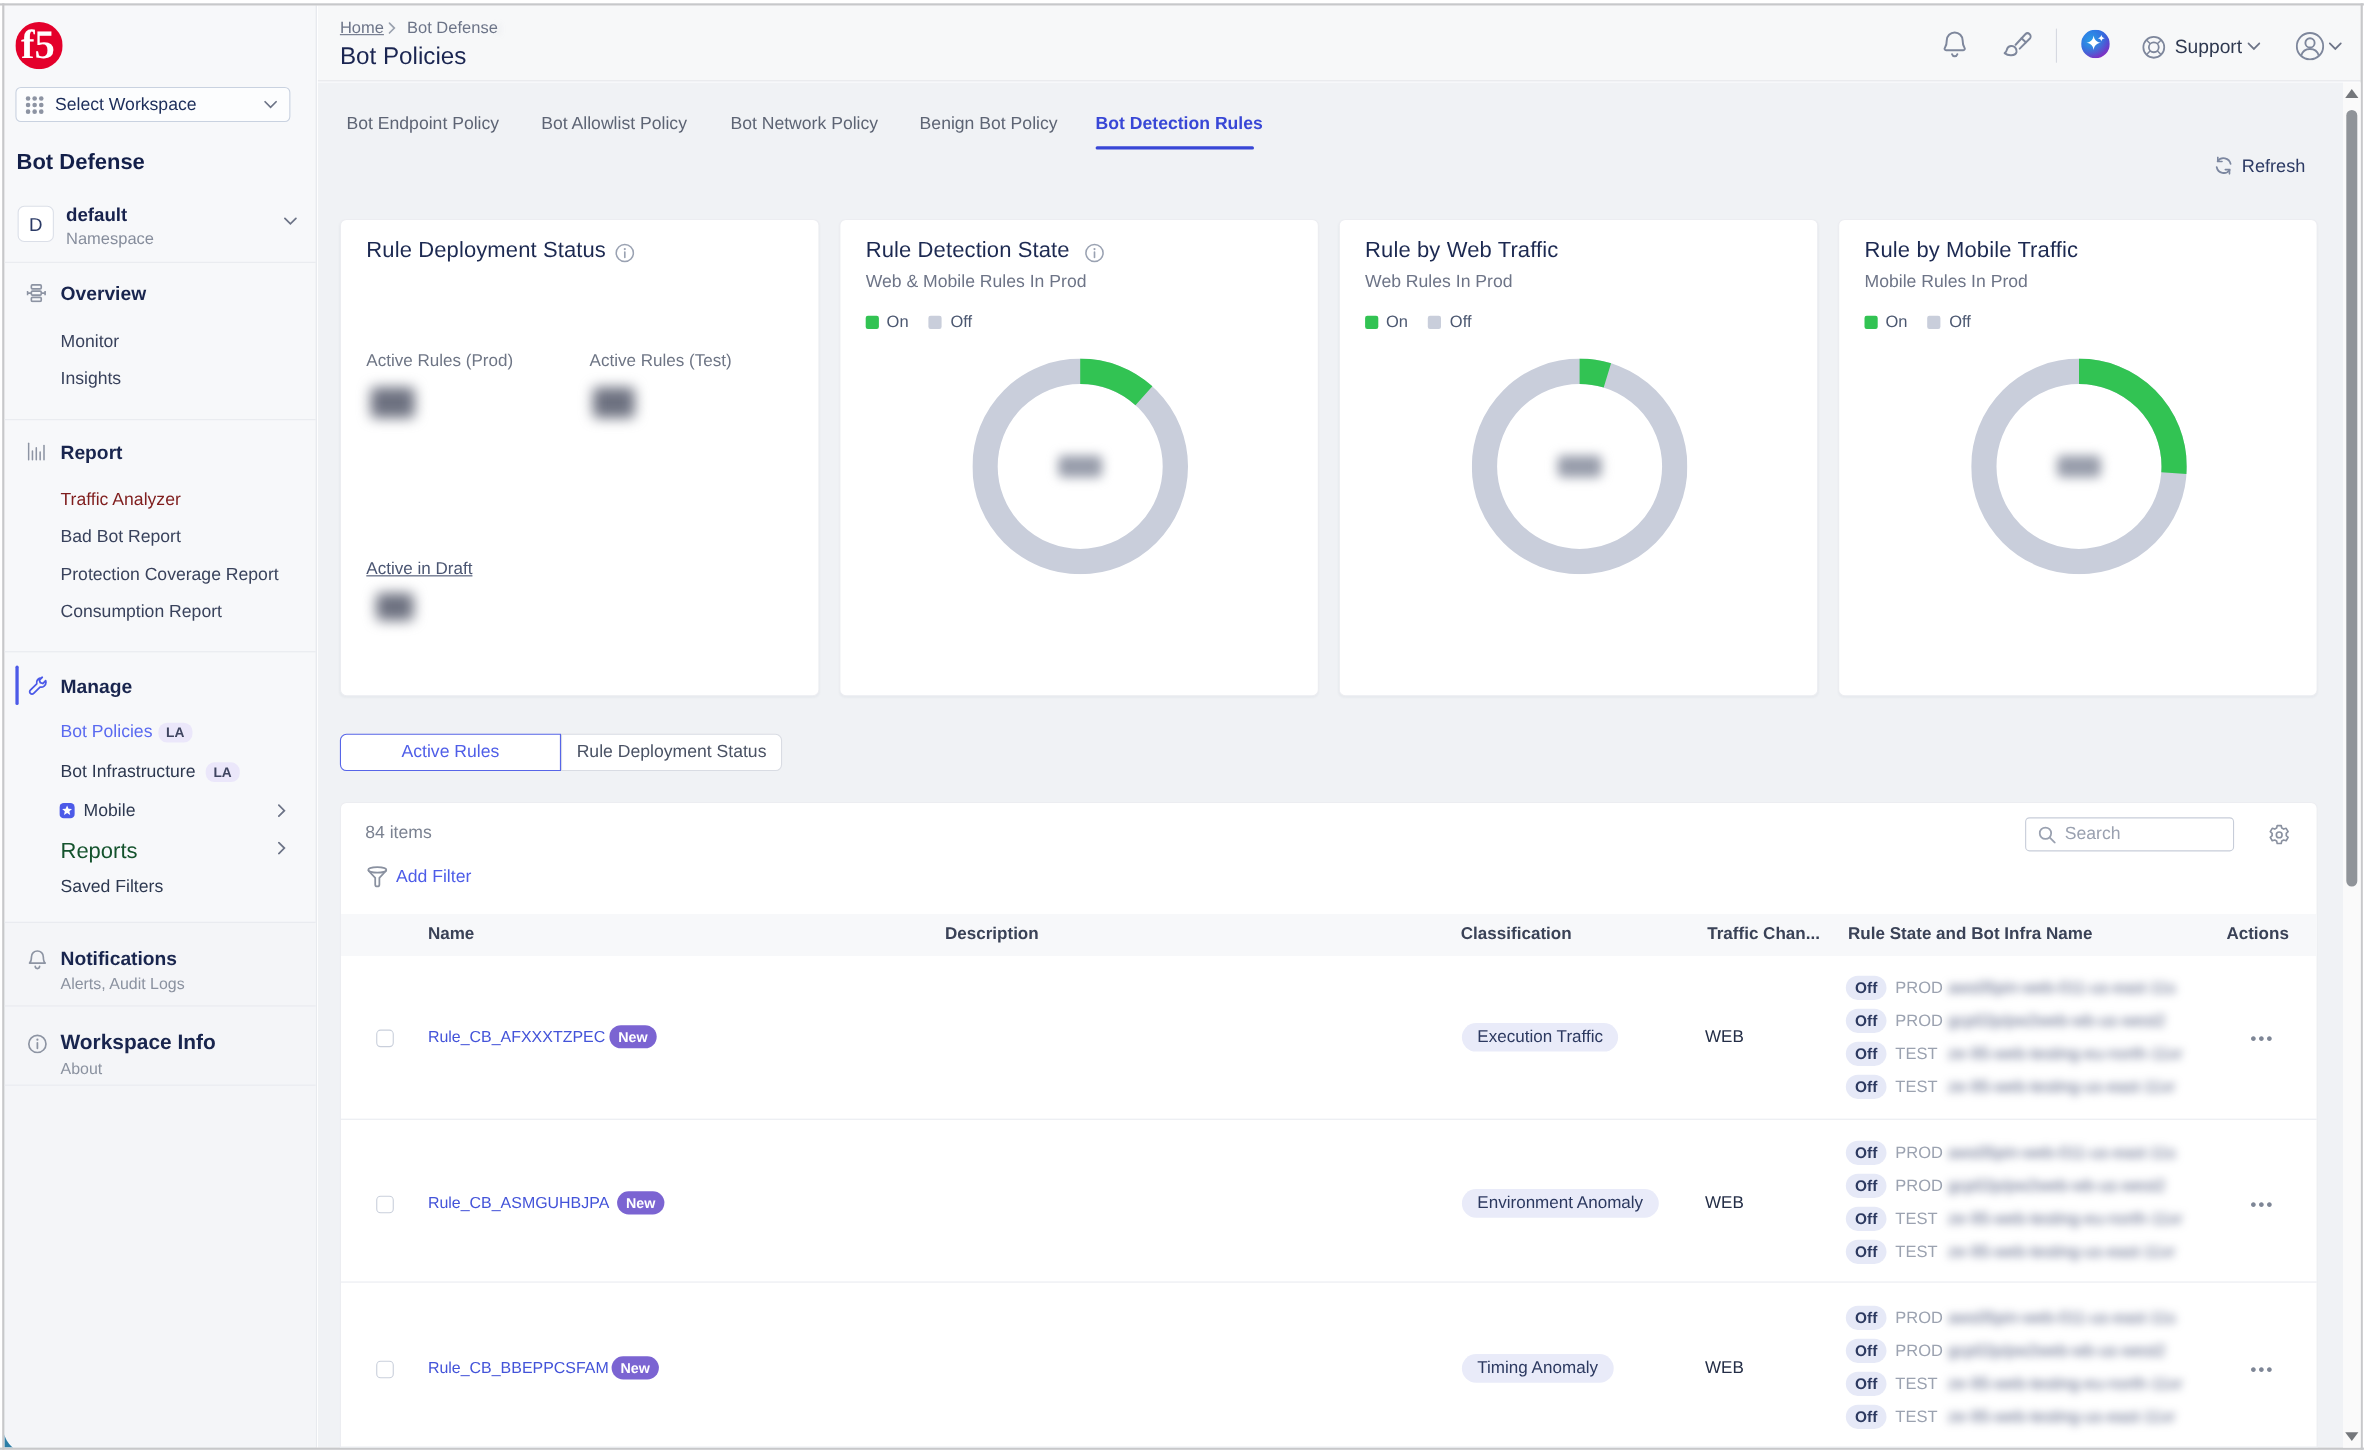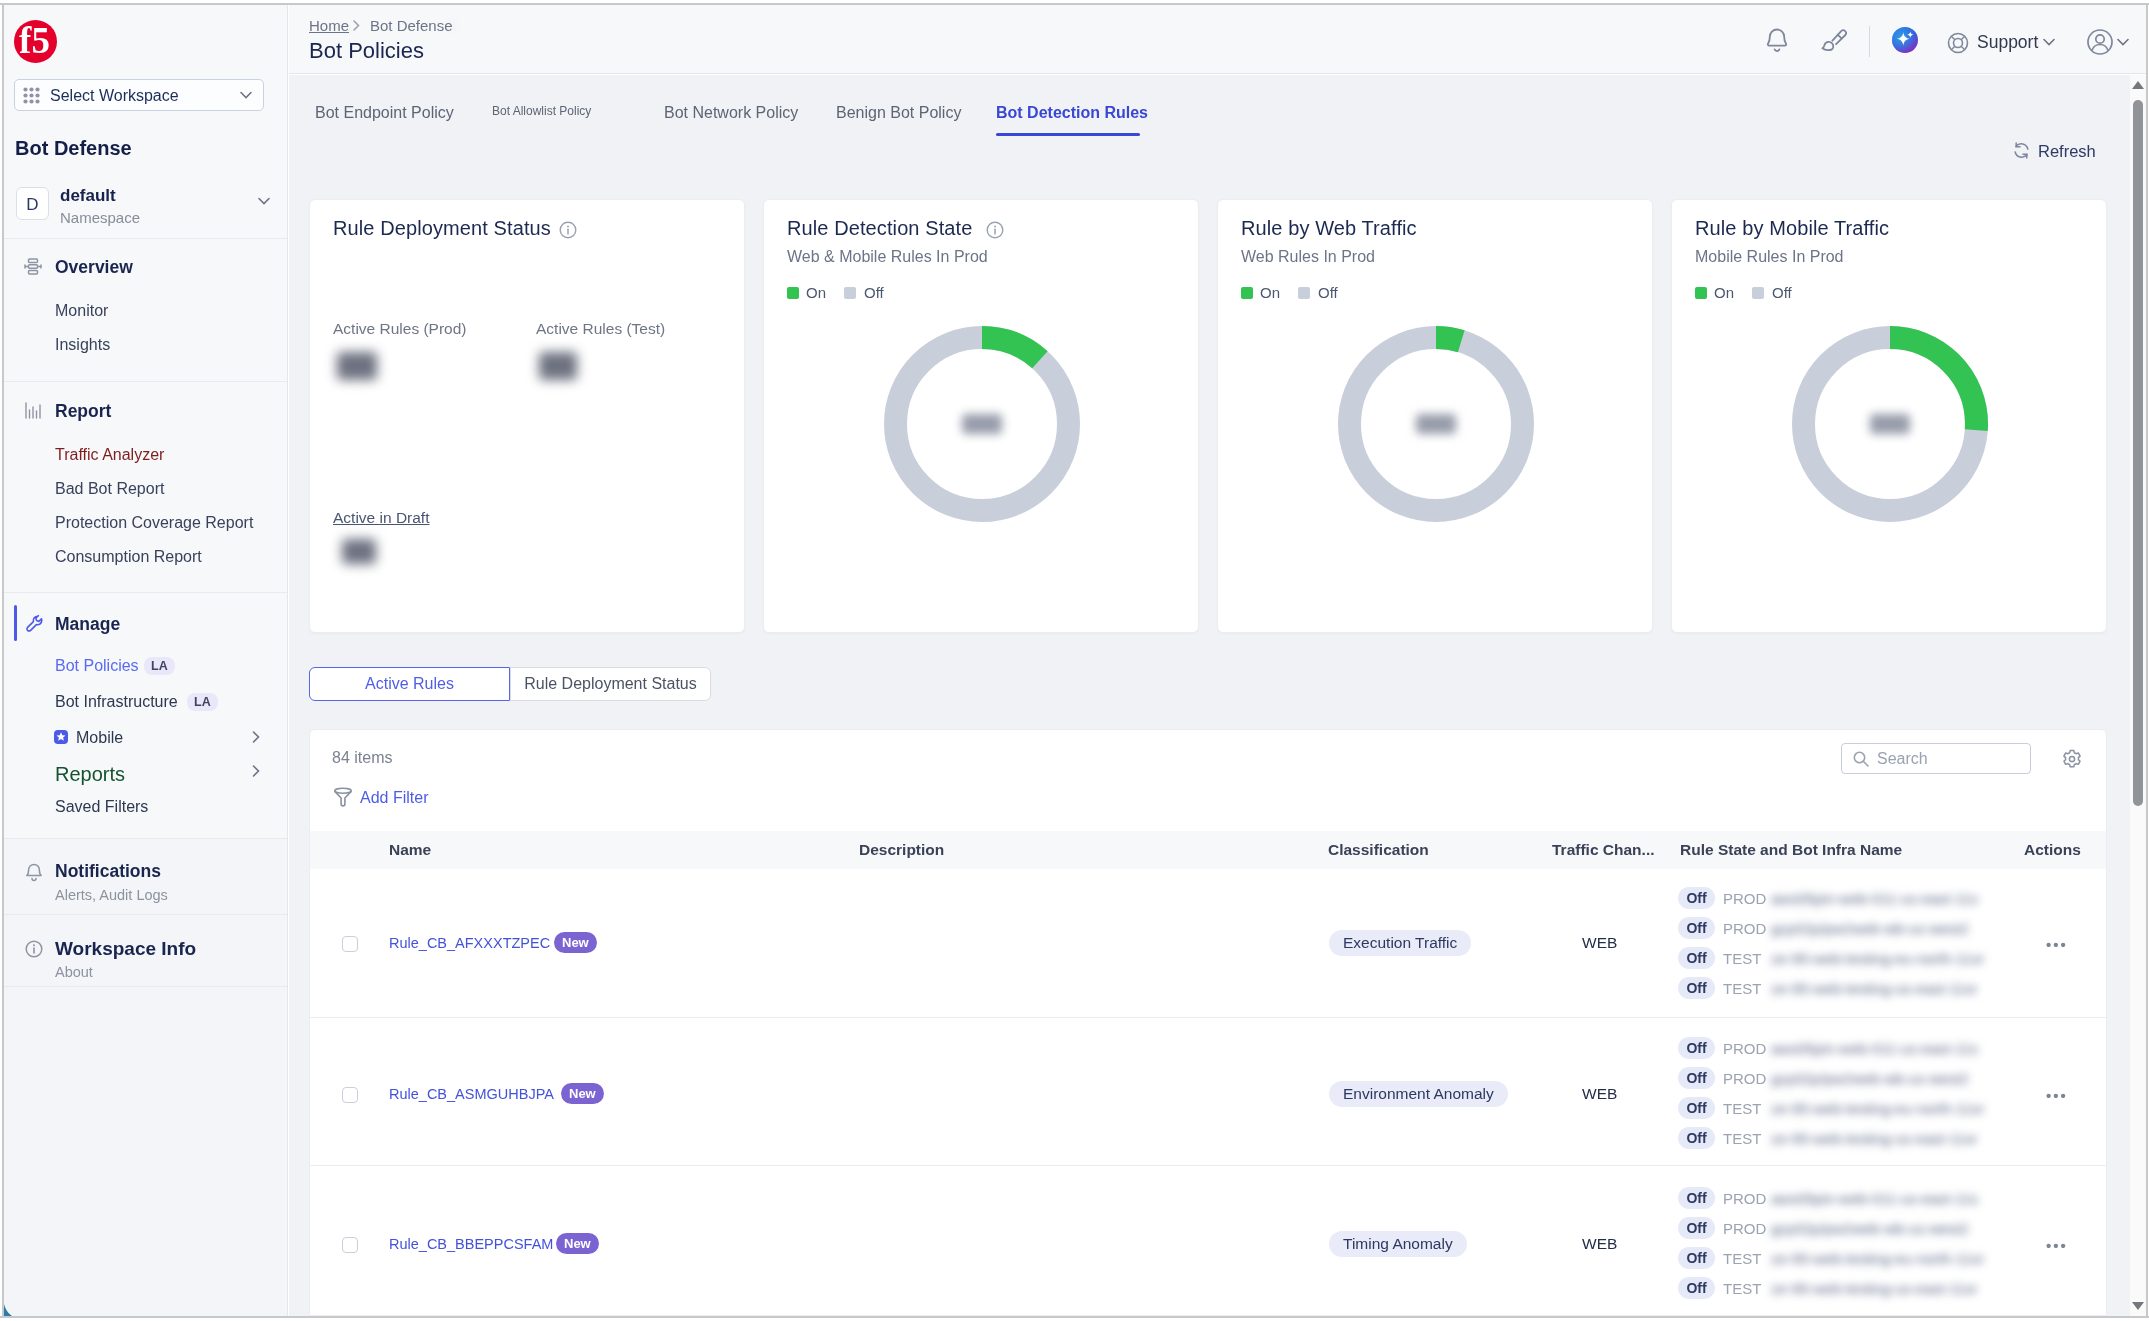--- a/index.html
+++ b/index.html
@@ -41,21 +41,21 @@
 .envlbl { position:absolute; color:#9ba2b0; font-size:15px; }
 .blurtxt { position:absolute; filter:blur(4px); color:#566082; font-size:15px; white-space:nowrap; }
 
 
 #panel { left:309px; top:729px; width:1798px; height:587px; background:#fff; border:1px solid #ecedf1; border-radius:6px 6px 0 0; }
 .th { position:absolute; top:831px; height:38px; font-size:15.5px; font-weight:bold; color:#3a4257; line-height:38px; }
 .rowline { position:absolute; left:310px; width:1796px; height:1px; background:#e9ebf1; }
 .namelink { position:absolute; color:#4353d9; font-size:14.5px; }
 .cbx { position:absolute; width:16px; height:16px; border:1.5px solid #c9cfdb; border-radius:4px; background:#fff; }
 .dots { position:absolute; color:#7e8696; font-size:15px; font-weight:bold; letter-spacing:2px; }
-.web { position:absolute; color:#242e47; font-size:15.5px;margin-left:32px; }
+.web { position:absolute; color:#242e47; font-size:15.5px; }
 
 svg { display:block; }
 </style>
 </head>
 <body>
 <div id="page">
   <div id="sidebar" class="abs"></div>
   <div id="sb-bottom" class="abs"></div>
   <div id="header" class="abs"></div>
   <div id="content" class="abs"></div>
@@ -231,21 +231,21 @@
       <circle cx="13" cy="13" r="12"></circle>
       <circle cx="13" cy="10" r="4.2"></circle>
       <path d="M5 21.5 c1.2 -4 4.2 -6 8 -6 c3.8 0 6.8 2 8 6"></path>
     </g>
   </svg>
   <svg class="abs" style="left:2117px; top:38px;" width="12" height="8" viewBox="0 0 12 8">
       <path d="M1 1.5 L6 6.5 L11 1.5" fill="none" stroke="#6d7487" stroke-width="1.6" stroke-linecap="round"></path>
     </svg>
 
   <div class="abs" style="left:315px; top:104px; font-size:16px; color:#5d6474;">Bot Endpoint Policy</div>
-  <div class="abs" style="left:492px; top:104px; font-size:12px; color:#5d6474;">Bot Allowlist Policy</div>
+  <div class="abs" style="left:492px; top:104px; font-size:16px; color:#5d6474;">Bot Allowlist Policy</div>
   <div class="abs" style="left:664px; top:104px; font-size:16px; color:#5d6474;">Bot Network Policy</div>
   <div class="abs" style="left:836px; top:104px; font-size:16px; color:#5d6474;">Benign Bot Policy</div>
   <div class="abs" style="left:996px; top:104px; font-size:16px; font-weight:bold; color:#3847d6;">Bot Detection Rules</div>
   <div class="abs" style="left:996px; top:133px; width:144px; height:3px; background:#3847d6; border-radius:2px;"></div>
 
   <svg class="abs" style="left:2013px; top:142px;" width="17" height="17" viewBox="0 0 17 17">
     <g fill="none" stroke="#7c87a0" stroke-width="1.6" stroke-linecap="round">
       <path d="M14.8 7 A6.6 6.6 0 0 0 3 4.5"></path>
       <path d="M2.2 10 A6.6 6.6 0 0 0 14 12.5"></path>
       <path d="M3.2 1 V4.8 H7" stroke-width="1.5"></path>

